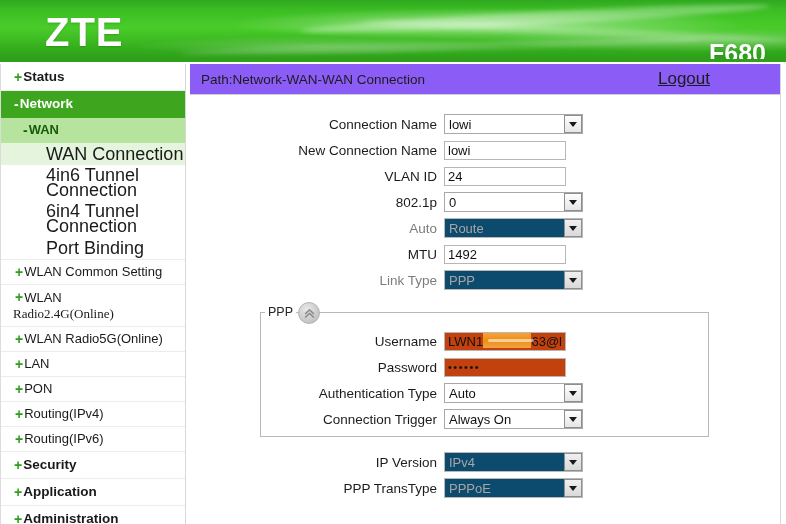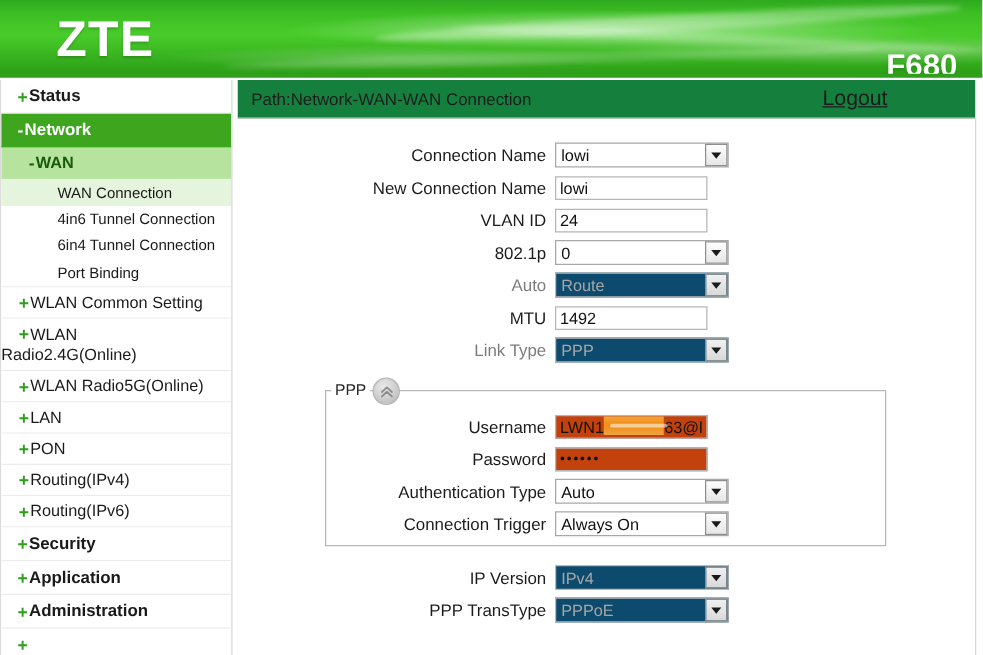--- a/index.html
+++ b/index.html
@@ -116,51 +116,51 @@
     background: #b6e49e;
     color: #185c0b;
     border-bottom: 1px solid #b6e49e;
     font-weight: bold;
     font-size: 13px;
   }
   .nav-item.active-mid .plus { color: #185c0b; margin-left: 22px; }
 
   .nav-sub {
     padding-left: 45px;
-    font-size: 12px;
+    font-size: 18px;
     color: #1a1a1a;
     line-height: 16px;
     border-bottom: none;
     padding-top: 3px;
     padding-bottom: 3px;
     background: #ffffff;
   }
   .nav-sub.active-light { background: #e5f4dc; }
   .nav-sub.wrap { line-height: 15px; }
   .nav-group-end { border-bottom: 1px solid #ececec; }
 
   .nav-item.wrapitem { display: block; padding-left: 0; }
   .nav-item.wrapitem .plus { display: inline; margin-left: 14px; }
   .nav-item.wrapitem .lbl { display: inline; }
-  .nav-item.wrapitem .lbl2 { display: block; padding-left: 0; }
+  .nav-item.wrapitem .lbl2 { display: block; padding-left: 12px; font-family: Liberation Serif, serif; }
 
   
   .content {
     position: absolute;
     left: 190px; top: 64px;
     width: 591px;
     height: 460px;
     background: #ffffff;
     border-right: 1px solid #d8d8d8;
     overflow: hidden;
   }
   .pathbar {
     position: relative;
     height: 31px;
-    background: #15803d;
+    background: #8b5cf6;
     border-bottom: 1px solid #cfcfcf;
     display: flex;
     align-items: center;
   }
   .pathbar .path-text {
     margin-left: 11px;
     font-size: 13.5px;
     color: #1c1c1c;
   }
   .pathbar .logout {

